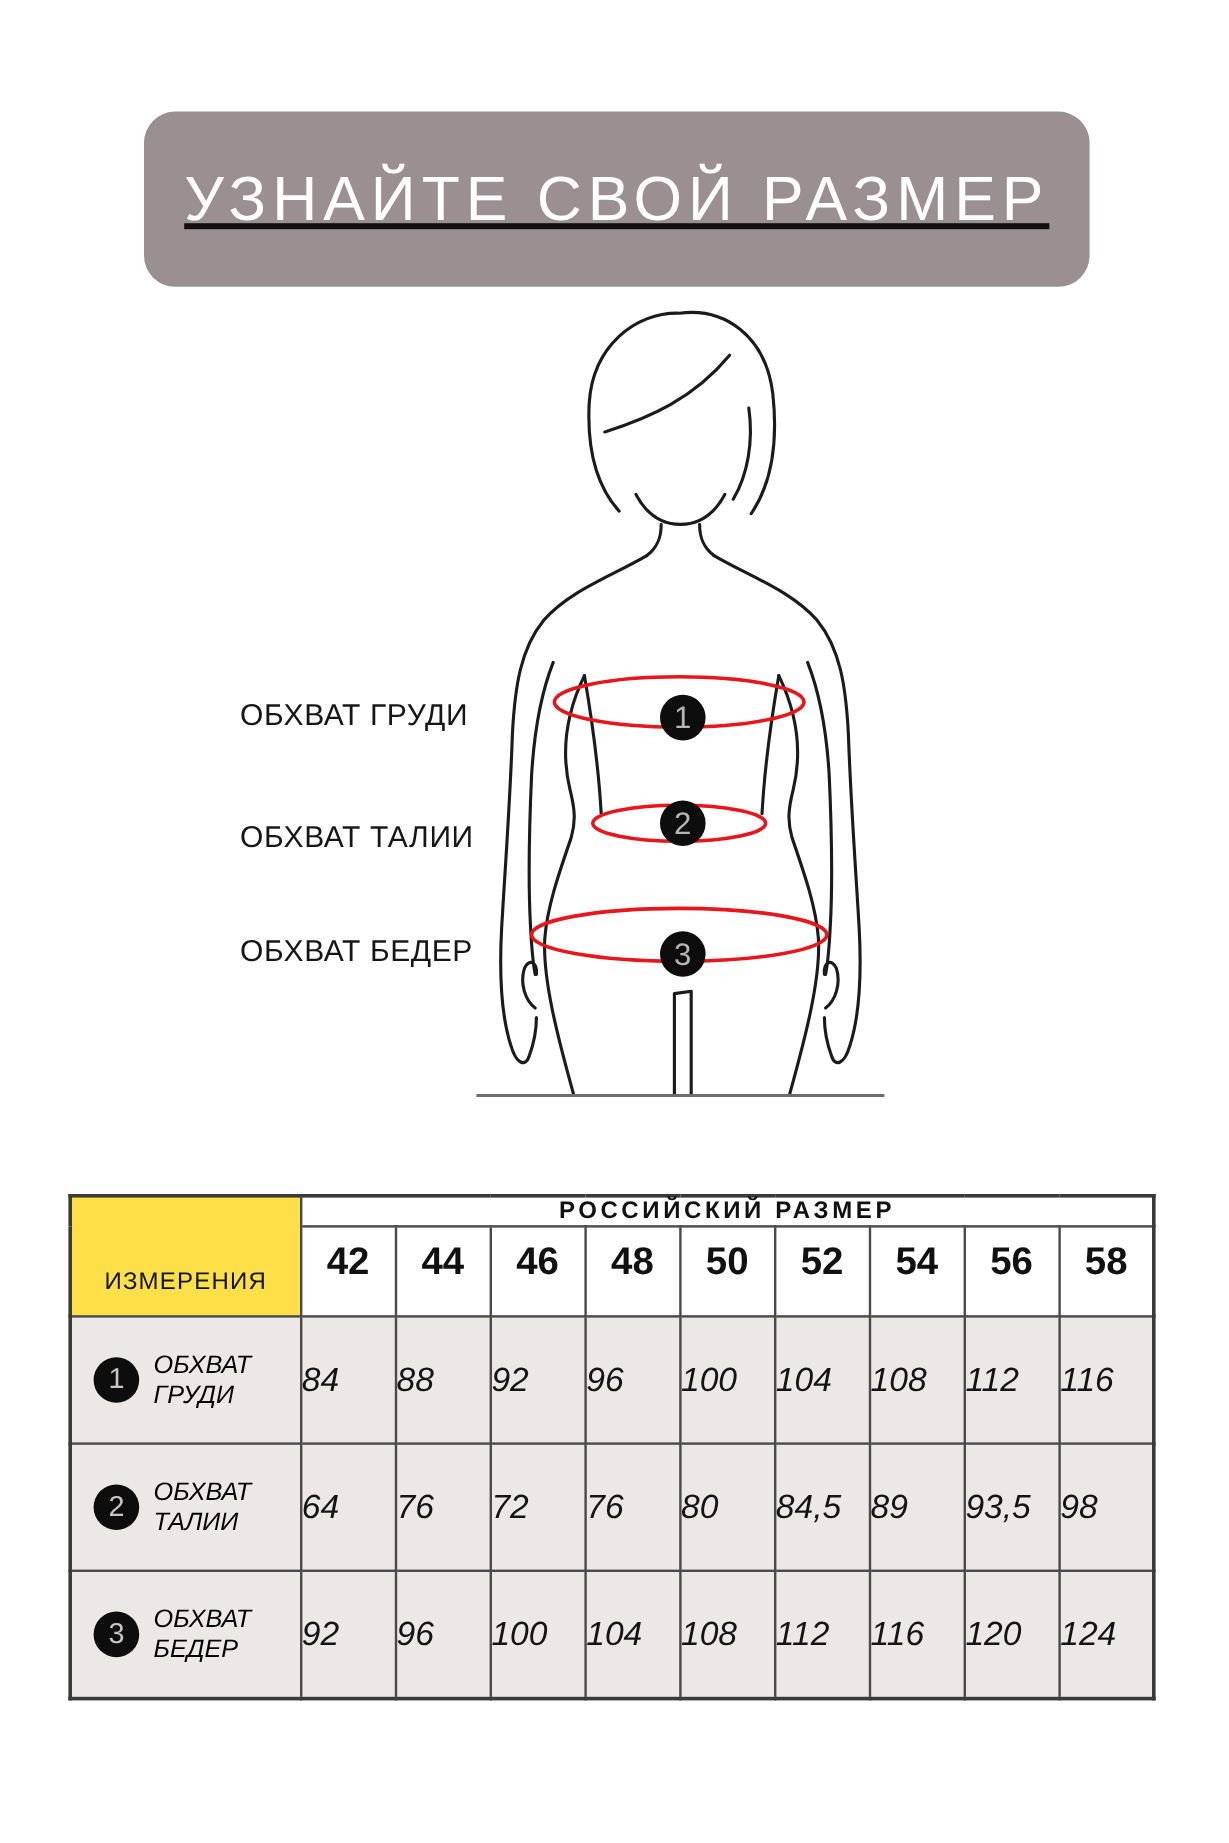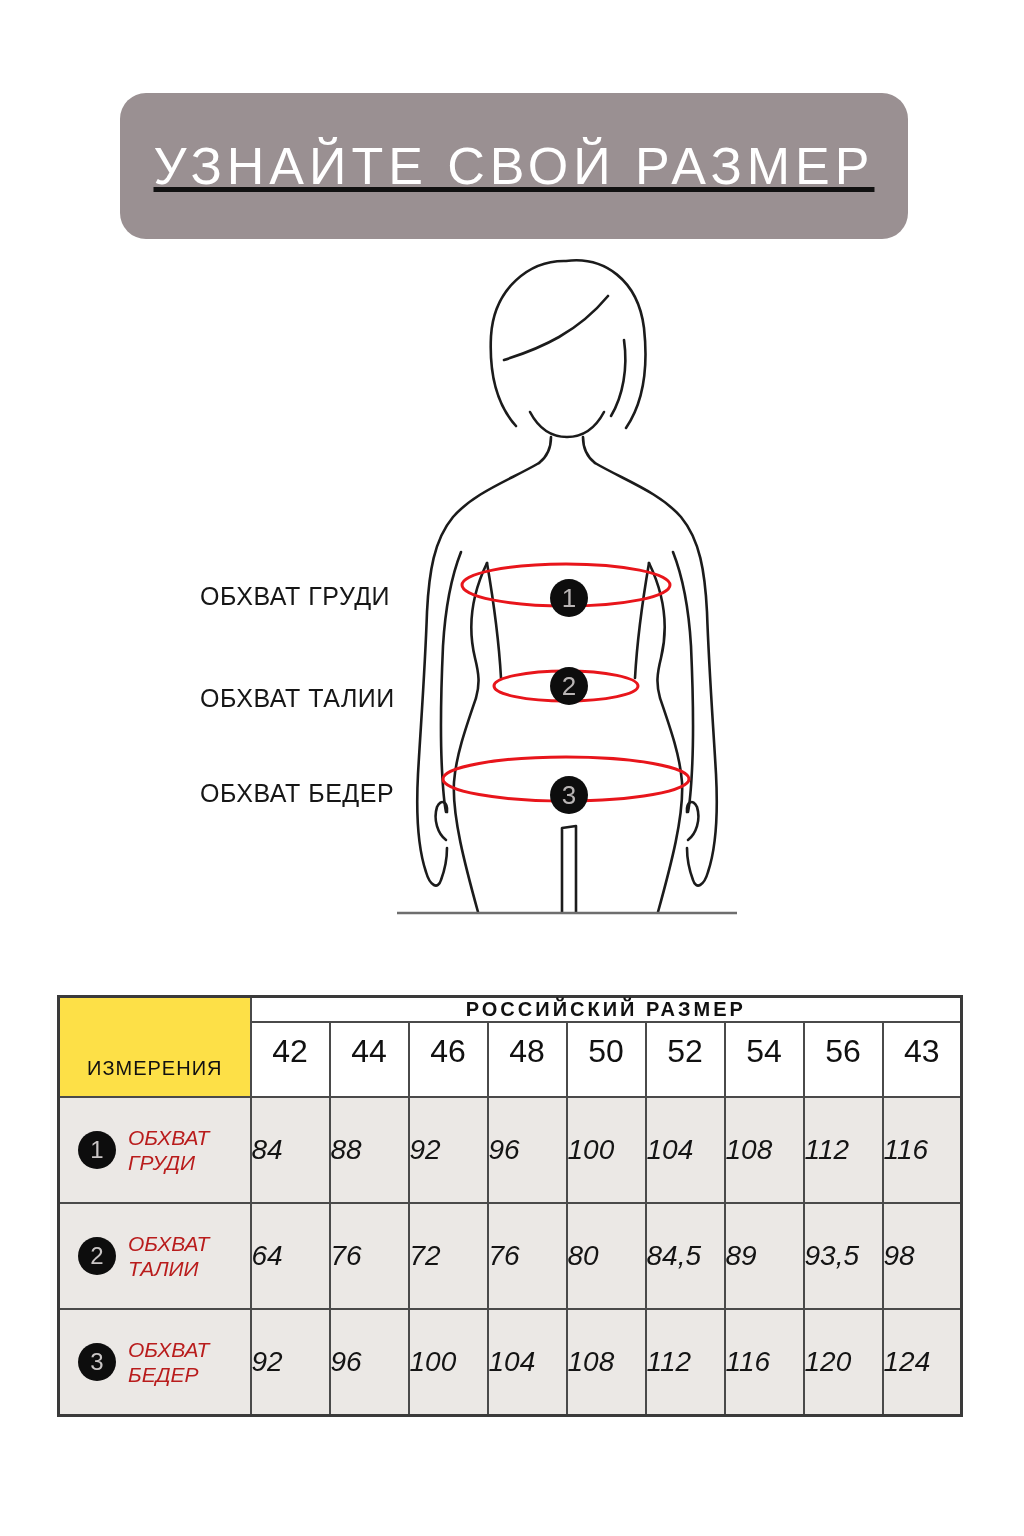--- a/index.html
+++ b/index.html
@@ -81,21 +81,21 @@
     font-size: 20px;
     letter-spacing: 1px;
   }
   .th-size {
     height: 75px;
     background: #ffffff;
     text-align: center;
     vertical-align: top;
     padding-top: 10px !important;
     font-size: 32px;
-    font-weight: 400;
+    font-weight: 700;
   }
   .data-row td { background: #ebe8e5; height: 106px; }
   .label-cell .label-flex {
     display: flex;
     align-items: center;
     gap: 12px;
     padding-left: 18px;
   }
   .row-badge {
     flex: none;
@@ -104,21 +104,21 @@
     background: #0d0d0d;
     color: #c9c5c5;
     display: flex; align-items: center; justify-content: center;
     font-size: 24px;
     line-height: 1;
   }
   .row-label {
     font-style: italic;
     font-size: 21px;
     line-height: 25px;
-    color: #b91c1c;
+    color: #000000;
   }
   .value-cell {
     text-align: left;
     vertical-align: middle;
     font-style: italic;
     font-size: 28px;
     color: #141414;
   }
   .badge-num-svg {
     font-family: "Liberation Sans", sans-serif;
@@ -208,21 +208,21 @@
     </tr>
     <tr>
       <td class="th-size">42</td>
       <td class="th-size">44</td>
       <td class="th-size">46</td>
       <td class="th-size">48</td>
       <td class="th-size">50</td>
       <td class="th-size">52</td>
       <td class="th-size">54</td>
       <td class="th-size">56</td>
-      <td class="th-size">43</td>
+      <td class="th-size">58</td>
     </tr>
     <tr class="data-row">
       <td class="label-cell">
         <div class="label-flex">
           <div class="row-badge">1</div>
           <div class="row-label">
             <div>ОБХВАТ</div>
             <div>ГРУДИ</div>
           </div>
         </div>

